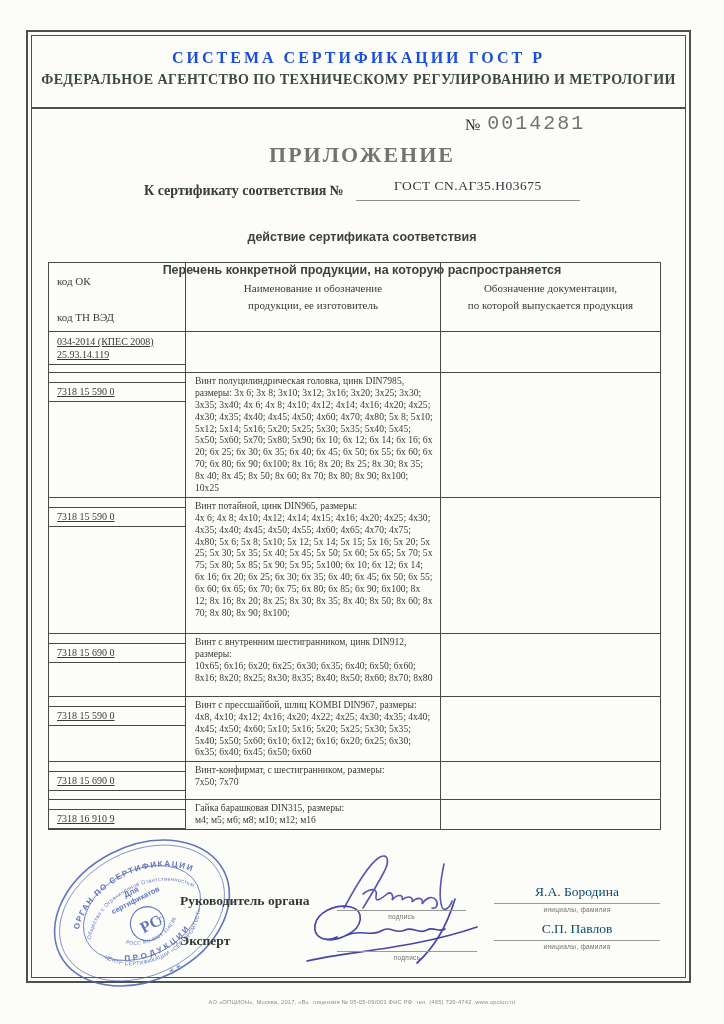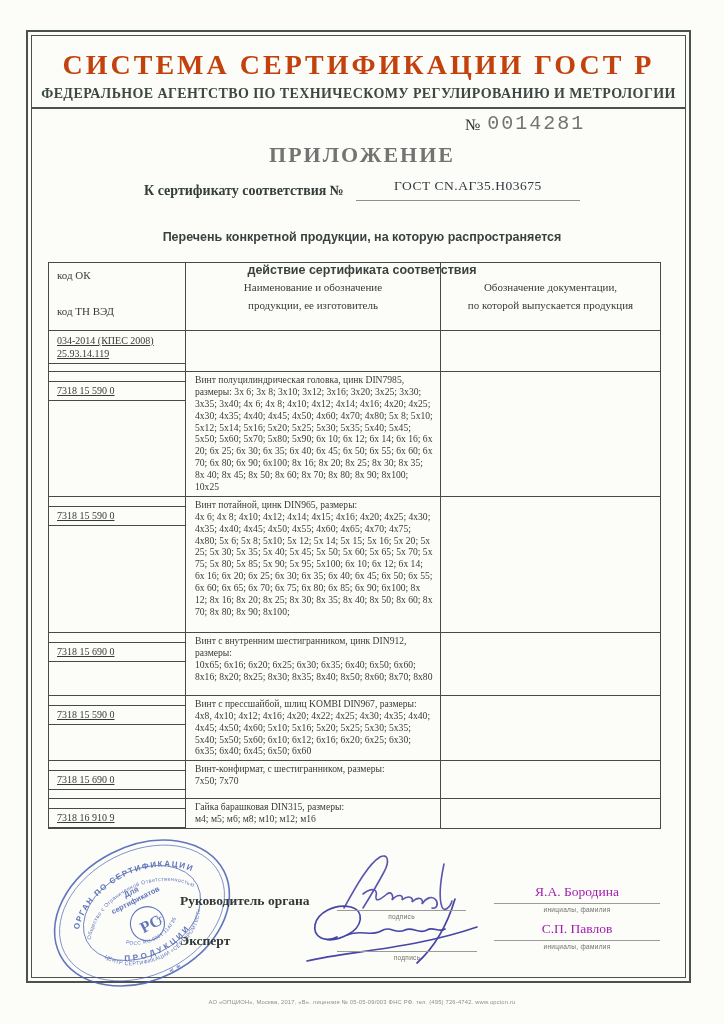--- a/index.html
+++ b/index.html
@@ -17,22 +17,22 @@
   .frame-inner{
     position:absolute;left:3px;top:3px;right:3px;bottom:3px;
     border:1px solid #4b514c;
   }
   
   .header-block{
     position:absolute;left:0;right:0;top:0;height:71px;
     border-bottom:2px solid #4b514c;text-align:center;
   }
   .sys-title{
-    margin-top:13px;font-weight:bold;font-size:28px;letter-spacing:3px;
-    color:#c2410c;
+    margin-top:13px;font-weight:bold;font-size:16px;letter-spacing:3px;
+    color:#1d4ed8;
   }
   .agency-title{
     margin-top:5px;font-weight:bold;font-size:14px;letter-spacing:0.4px;
     color:#3c4844;
   }
   
   .form-number{
     position:absolute;left:465px;top:116px;font-size:16px;color:#2e3432;
     display:flex;align-items:flex-start;gap:7px;
   }
@@ -65,21 +65,21 @@
     position:absolute;left:48px;top:262px;width:612px;
     border-collapse:collapse;table-layout:fixed;
     border:1.5px solid #464b48;
   }
   table.products th,table.products td{
     border:1px solid #464b48;box-sizing:border-box;
   }
   th{font-weight:normal;}
   .th-codes{
     width:137px;height:68px;vertical-align:top;text-align:left;
-    padding:6px 6px 8px 8px;font-size:11px;
+    padding:12px 6px 8px 8px;font-size:11px;
   }
   .th-codes .spacer{height:24px;}
   .th-name{width:255px;font-size:11px;text-align:center;
     white-space:pre-line;line-height:1.55;}
   .th-doc{width:220px;font-size:11px;text-align:center;
     white-space:pre-line;line-height:1.55;}
   td.col-code{vertical-align:top;padding:0;font-size:10px;}
   .code-box{
     margin-top:9px;border-top:1px solid #464b48;border-bottom:1px solid #464b48;
     padding:2px 4px 3px 8px;white-space:pre-line;line-height:1.3;text-decoration:underline;
@@ -95,21 +95,21 @@
     position:absolute;font-weight:bold;font-size:13.5px;color:#303936;
   }
   .sig-line{
     position:absolute;border-top:1px solid #9a9a97;text-align:center;
   }
   .sig-caption{
     font-family:"Liberation Sans",sans-serif;font-size:6.5px;color:#6f6f6c;
     margin-top:2px;letter-spacing:0.3px;
   }
   .name-block{position:absolute;width:166px;text-align:center;}
-  .name-block .person{font-size:13.5px;color:#a21caf;}
+  .name-block .person{font-size:13.5px;color:#0c4a6e;}
   .name-block .nline{border-top:1px solid #9a9a97;margin-top:3px;}
   .stamp-svg{position:absolute;left:44px;top:832px;opacity:0.88;}
   .sig-svg{position:absolute;}
   
   .print-footer{
     position:absolute;top:999px;left:0;width:724px;text-align:center;
     font-family:"Liberation Sans",sans-serif;font-size:5.8px;color:#8d8d89;
     letter-spacing:0.2px;
   }
 </style>
@@ -133,22 +133,22 @@
 <div class="doc-title">ПРИЛОЖЕНИЕ</div>
 
 <div class="cert-line">
   <span class="cert-label">К сертификату соответствия №</span>
   <span class="cert-underline">
     <span class="cert-no">ГОСТ CN.АГ35.Н03675</span>
   </span>
 </div>
 
 <div class="subtitle">
+  <div>действие сертификата соответствия</div>
   <div>Перечень конкретной продукции,  на которую распространяется</div>
-  <div>действие сертификата соответствия</div>
 </div>
 
 <table class="products">
   <thead>
     <tr>
       <th class="th-codes">
         <div>код ОК</div>
         <div class="spacer"></div>
         <div>код ТН ВЭД</div>
       </th>

